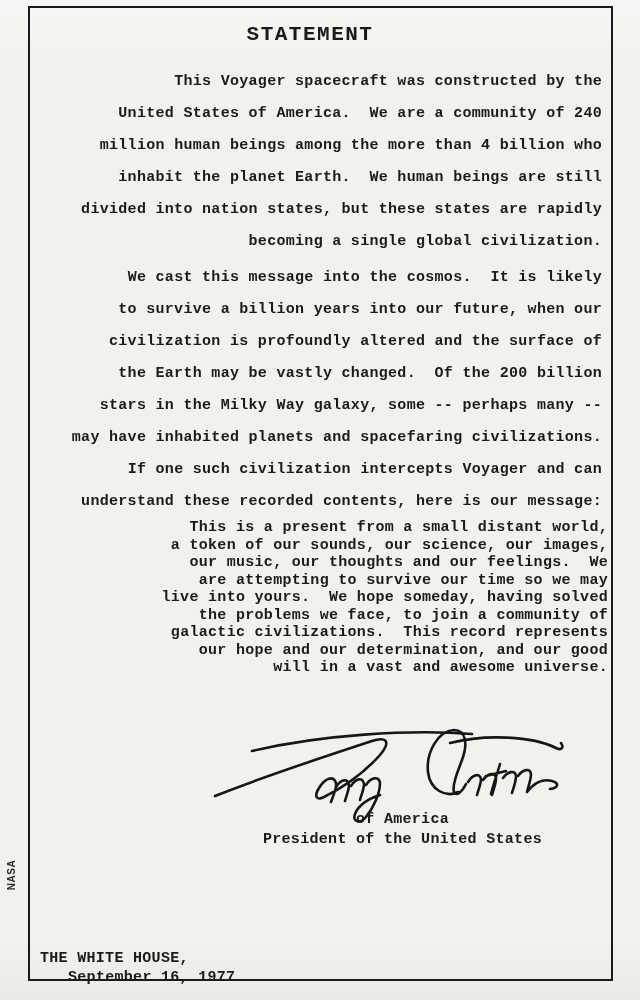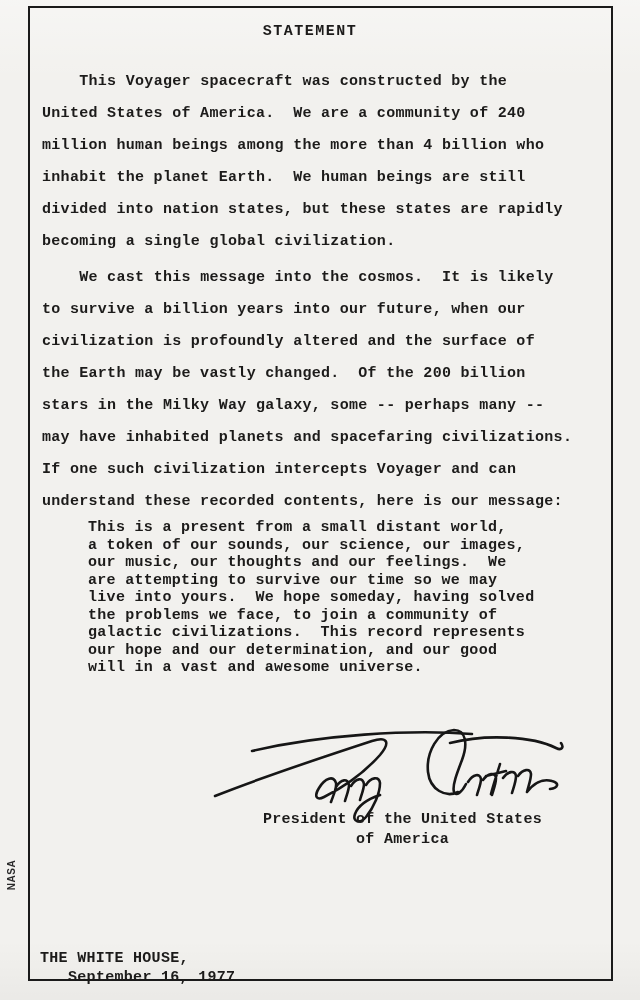--- a/index.html
+++ b/index.html
@@ -26,31 +26,32 @@
     position:absolute;
     left:28px;top:6px;
     width:585px;height:975px;
     border:2px solid #1a1a1a;
   }
   .doc-title{
     position:absolute;
     left:30px;top:23px;width:560px;
     margin:0;
     text-align:center;
-    font-size:15px;font-weight:bold;
+    font-size:21px;font-weight:bold;
     letter-spacing:1.5px;
     color:var(--ink);
   }
   .para{
     position:absolute;
     margin:0;
     font-size:15px;font-weight:bold;
     letter-spacing:0.3px;
     white-space:pre-wrap;
     color:var(--ink);
+    text-align:right;
   }
   .para-body{line-height:32px;left:42px;width:560px;}
   .para-1{top:66px;}
   .para-2{top:262px;}
   .para-quote{
     left:88px;top:519px;width:520px;
     line-height:17.5px;
   }
   .signature-svg{
     position:absolute;
@@ -127,22 +128,22 @@
 
   <svg class="signature-svg" viewBox="0 0 370 100" fill="none" stroke="#161616" stroke-width="2.6" stroke-linecap="round" stroke-linejoin="round" aria-label="Jimmy Carter">
     <path d="M52,25 C120,9 210,3 272,8"></path>
     <path d="M15,70 C55,54 120,32 172,15 C187,10 191,16 180,29 C163,48 140,63 124,71 C116,75 114,70 119,62 C125,52 134,49 136,57 C137,62 133,70 131,76 M136,61 C141,53 148,52 149,59 C149,64 146,71 145,75 M151,60 C156,52 163,51 164,58 C164,63 161,70 160,74 M166,59 C171,51 179,50 180,57 C180,67 174,81 166,91 C160,98 152,96 155,88 C158,80 168,73 180,69"></path>
     <path d="M258,66 C246,72 230,64 228,46 C226,26 238,5 254,4 C266,4 268,18 262,34 C257,47 252,60 254,66 C256,71 262,66 266,58"></path>
     <path d="M268,56 C273,48 280,47 281,53 C281,58 278,65 277,69 M283,54 C288,47 295,46 296,52 C296,58 293,65 292,69 M300,38 C297,48 293,60 291,68 M286,50 L306,45 M303,52 C308,45 315,44 316,50 C316,56 313,63 312,67 M318,50 C323,43 330,42 331,48 C331,54 328,61 327,66 C333,58 342,52 352,55 C360,57 358,62 350,63"></path>
     <path d="M250,17 C285,8 332,10 356,22 C362,25 364,21 361,17"></path>
   </svg>
 
   <div class="sig-titles">
+    <div>of America</div>
     <div>President of the United States</div>
-    <div>of America</div>
   </div>
 
   <div class="footer">
     <div>THE WHITE HOUSE,</div>
     <div class="footer-date">September 16, 1977</div>
   </div>
 
 </div>
 
 </body></html>

